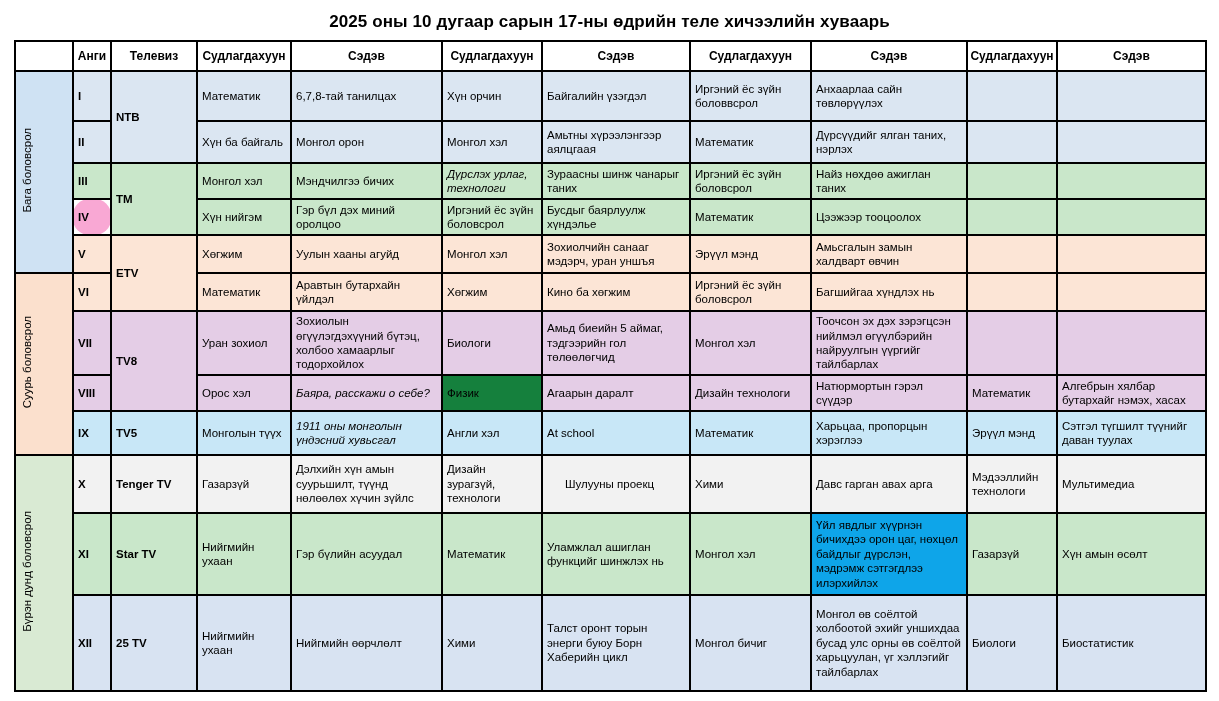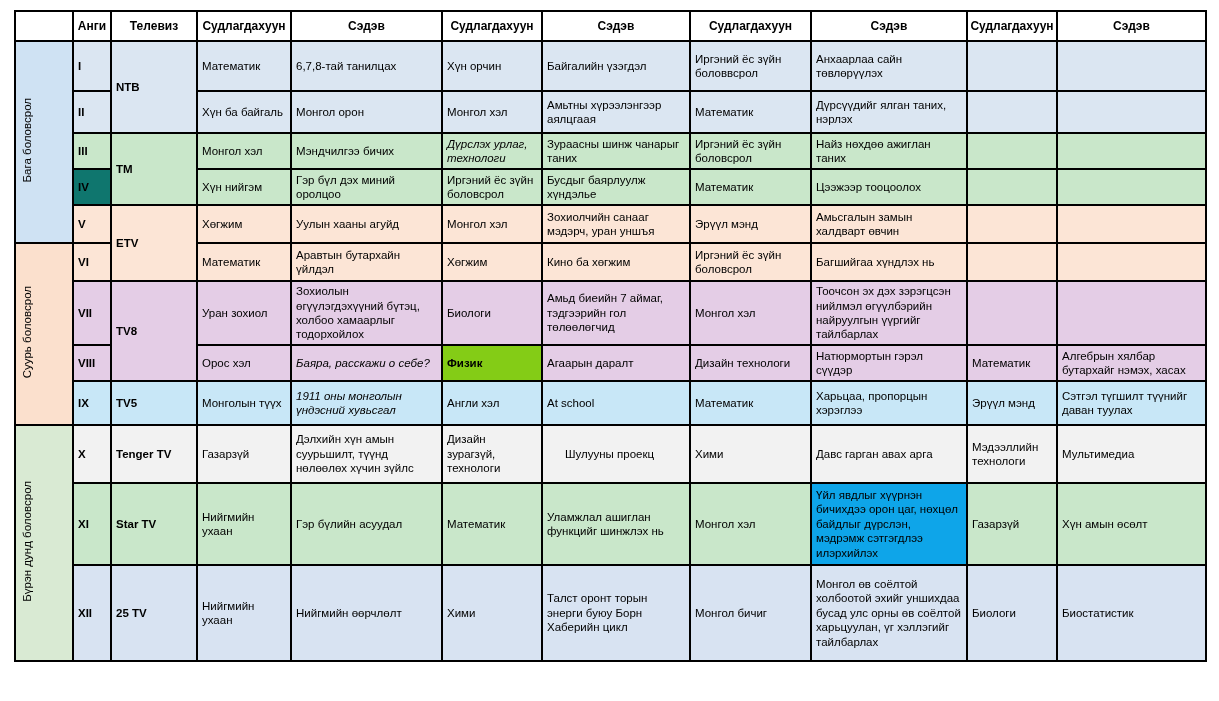--- a/index.html
+++ b/index.html
@@ -67,20 +67,21 @@
     font-weight: bold;
     font-size: 13.5px;
   }
   td.c-italic { font-style: italic; }
   td.c-center { text-align: center; }
 </style>
 </head>
 <body>
 
 <div class="page">
+  <div class="title">2025 оны 10 дугаар сарын 17-ны өдрийн теле хичээлийн хуваарь</div>
   <table class="schedule">
     <colgroup>
         <col style="width: 58px;">
         <col style="width: 38px;">
         <col style="width: 86px;">
         <col style="width: 94px;">
         <col style="width: 151px;">
         <col style="width: 100px;">
         <col style="width: 148px;">
         <col style="width: 121px;">
@@ -134,21 +135,21 @@
           <td style="background: rgb(201, 231, 202);">Монгол хэл</td>
           <td style="background: rgb(201, 231, 202);">Мэндчилгээ бичих</td>
           <td style="background: rgb(201, 231, 202); font-style: italic;">Дүрслэх урлаг, технологи</td>
           <td style="background: rgb(201, 231, 202);">Зураасны шинж чанарыг таних</td>
           <td style="background: rgb(201, 231, 202);">Иргэний ёс зүйн боловсрол</td>
           <td style="background: rgb(201, 231, 202);">Найз нөхдөө ажиглан таних</td>
           <td style="background: rgb(201, 231, 202);"></td>
           <td style="background: rgb(201, 231, 202);"></td>
         </tr>
         <tr style="height: 36px;">
-          <td class="grade" style="background: #0f766e;">IV</td>
+          <td class="grade" style="background: #f9a8d4; border-radius: 16px;">IV</td>
           <td style="background: rgb(201, 231, 202);">Хүн нийгэм</td>
           <td style="background: rgb(201, 231, 202);">Гэр бүл дэх миний оролцоо</td>
           <td style="background: rgb(201, 231, 202);">Иргэний ёс зүйн боловсрол</td>
           <td style="background: rgb(201, 231, 202);">Бусдыг баярлуулж хүндэлье</td>
           <td style="background: rgb(201, 231, 202);">Математик</td>
           <td style="background: rgb(201, 231, 202);">Цээжээр тооцоолох</td>
           <td style="background: rgb(201, 231, 202);"></td>
           <td style="background: rgb(201, 231, 202);"></td>
         </tr>
         <tr style="height: 38px;">
@@ -174,31 +175,31 @@
           <td style="background: rgb(252, 229, 214);">Багшийгаа хүндлэх нь</td>
           <td style="background: rgb(252, 229, 214);"></td>
           <td style="background: rgb(252, 229, 214);"></td>
         </tr>
         <tr style="height: 64px;">
           <td class="grade" style="background: rgb(228, 205, 230);">VII</td>
           <td rowspan="2" class="channel" style="background: rgb(228, 205, 230);">TV8</td>
           <td style="background: rgb(228, 205, 230);">Уран зохиол</td>
           <td style="background: rgb(228, 205, 230);">Зохиолын өгүүлэгдэхүүний бүтэц, холбоо хамаарлыг тодорхойлох</td>
           <td style="background: rgb(228, 205, 230);">Биологи</td>
-          <td style="background: rgb(228, 205, 230);">Амьд биеийн 7 аймаг, тэдгээрийн гол төлөөлөгчид</td>
+          <td style="background: rgb(228, 205, 230);">Амьд биеийн 5 аймаг, тэдгээрийн гол төлөөлөгчид</td>
           <td style="background: rgb(228, 205, 230);">Монгол хэл</td>
           <td style="background: rgb(228, 205, 230);">Тоочсон эх дэх зэрэгцсэн нийлмэл өгүүлбэрийн найруулгын үүргийг тайлбарлах</td>
           <td style="background: rgb(228, 205, 230);"></td>
           <td style="background: rgb(228, 205, 230);"></td>
         </tr>
         <tr style="height: 36px;">
           <td class="grade" style="background: rgb(228, 205, 230);">VIII</td>
           <td style="background: rgb(228, 205, 230);">Орос хэл</td>
           <td class="c-italic" style="background: rgb(228, 205, 230);">Баяра, расскажи о себе?</td>
-          <td style="background: #84cc16; font-weight: bold;">Физик</td>
+          <td style="background: #15803d;">Физик</td>
           <td style="background: rgb(228, 205, 230);">Агаарын даралт</td>
           <td style="background: rgb(228, 205, 230);">Дизайн технологи</td>
           <td style="background: rgb(228, 205, 230);">Натюрмортын гэрэл сүүдэр</td>
           <td style="background: rgb(228, 205, 230);">Математик</td>
           <td class="c-center" style="background: rgb(228, 205, 230);">Алгебрын хялбар бутархайг нэмэх, хасах</td>
         </tr>
         <tr style="height: 44px;">
           <td class="grade" style="background: rgb(200, 231, 247);">IX</td>
           <td rowspan="1" class="channel" style="background: rgb(200, 231, 247);">TV5</td>
           <td style="background: rgb(200, 231, 247);">Монголын түүх</td>

